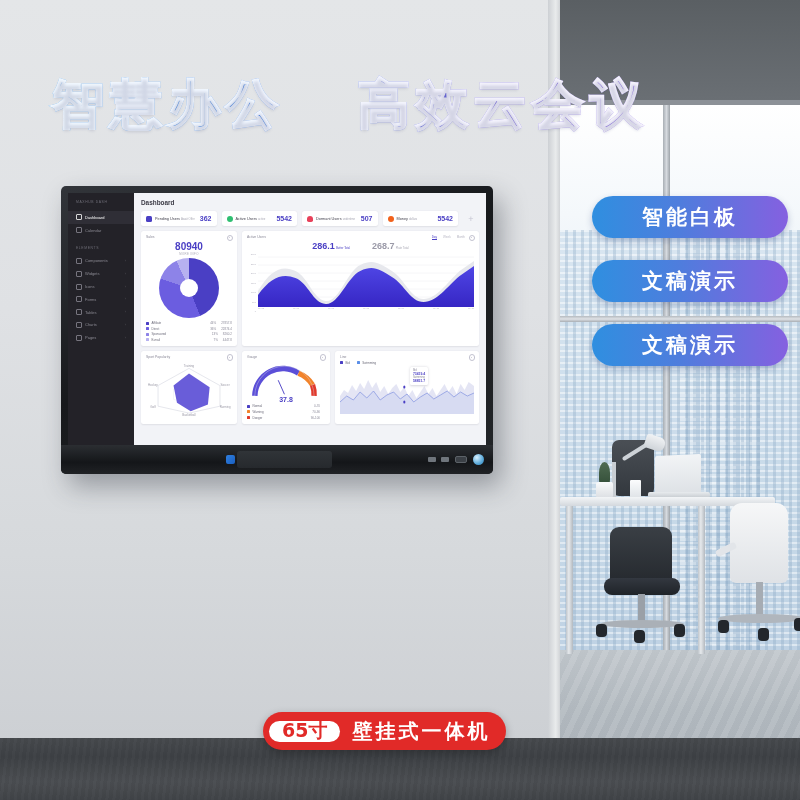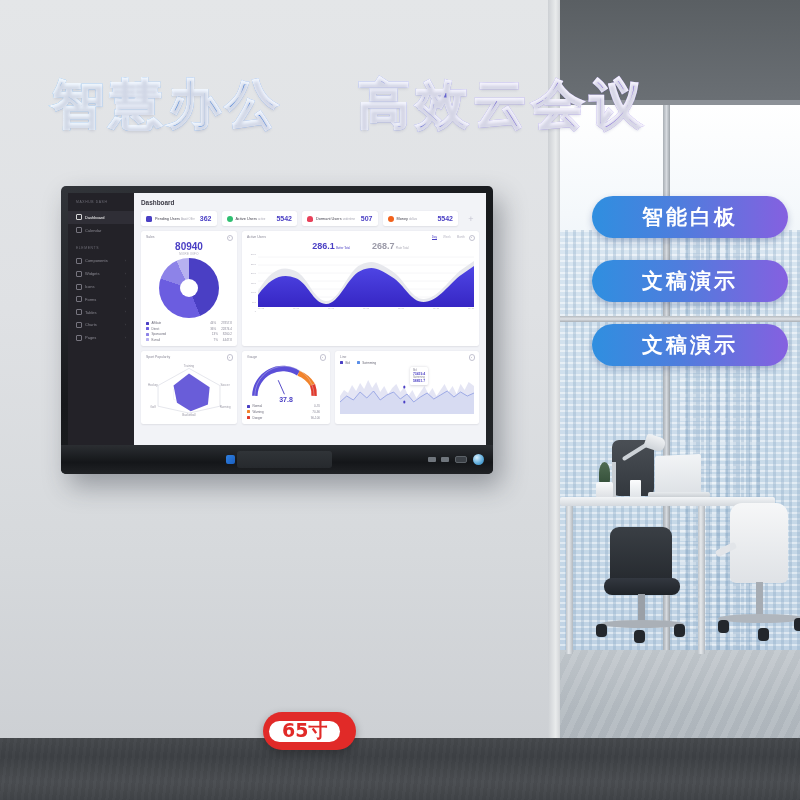--- a/index.html
+++ b/index.html
@@ -256,20 +256,21 @@
   </div>
 
   <div class="badges">
     <div class="badge">智能白板</div>
     <div class="badge">文稿演示</div>
     <div class="badge">文稿演示</div>
   </div>
 
   <div class="banner">
     <div class="banner-chip">65寸</div>
+    <div class="banner-text">壁挂式一体机</div>
   </div>
 
   <div class="tv">
     <div class="tv-screen">
       <div class="dash">
 
         <div class="side">
           <div class="side-brand">MAXHUB DASH</div>
           <div class="side-item active">
             <span class="side-ic"></span>

